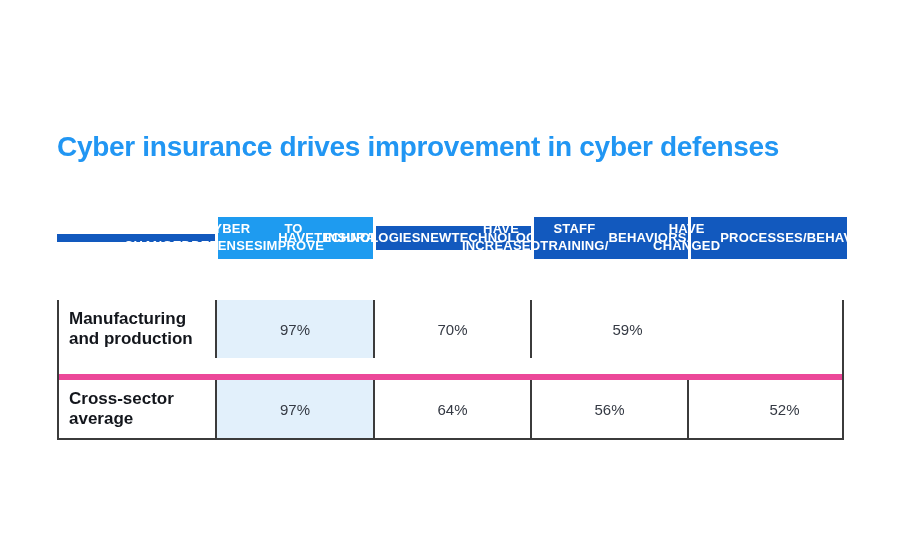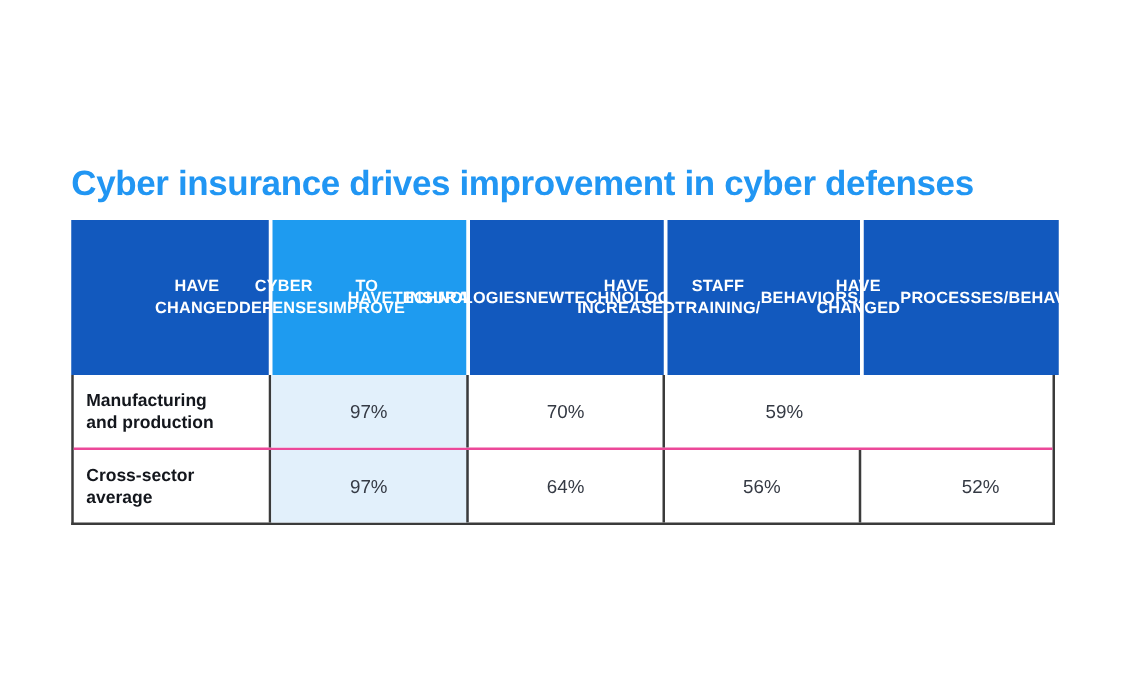--- a/index.html
+++ b/index.html
@@ -40,20 +40,21 @@
     left: 57px;
     top: 176px;
     width: 787px;
   }
 
   
   .thead {
     display: flex;
     height: 124px;
     gap: 3px;
+    align-items: center;
   }
   .th {
     box-sizing: border-box;
     display: flex;
     align-items: center;
     justify-content: center;
     text-align: center;
     color: #ffffff;
     font-size: 13px;
     font-weight: bold;
@@ -80,39 +81,40 @@
   .tbody {
     border-left: 2px solid #3b3b3b;
     border-right: 2px solid #3b3b3b;
     border-bottom: 2px solid #3b3b3b;
   }
   .tr {
     display: flex;
     height: 58px;
   }
   .tr + .tr {
-    border-top: 2px solid #ec4899;
+    border-top: 6px solid #ec4899;
+    margin-top: 16px;
   }
   .td {
     box-sizing: border-box;
     display: flex;
     align-items: center;
     font-size: 15px;
     color: #2b2f38;
     border-right: 2px solid #3b3b3b;
   }
   .td:last-child { border-right: none; padding-left: 38px; }
 
   .td.rowlabel {
     width: 158px;
     flex: 0 0 158px;
     padding: 0 10px;
     font-weight: bold;
     color: #13161c;
-    font-size: 14px;
+    font-size: 17px;
     line-height: 1.2;
   }
   .td.val {
     justify-content: center;
     text-align: right;
     color: #353a44;
   }
   .td.v1 { width: 158px; flex: 0 0 158px; background: #e2f0fb; }
   .td.v2 { width: 157px; flex: 0 0 157px; }
   .td.v3 { width: 157px; flex: 0 0 157px; }

